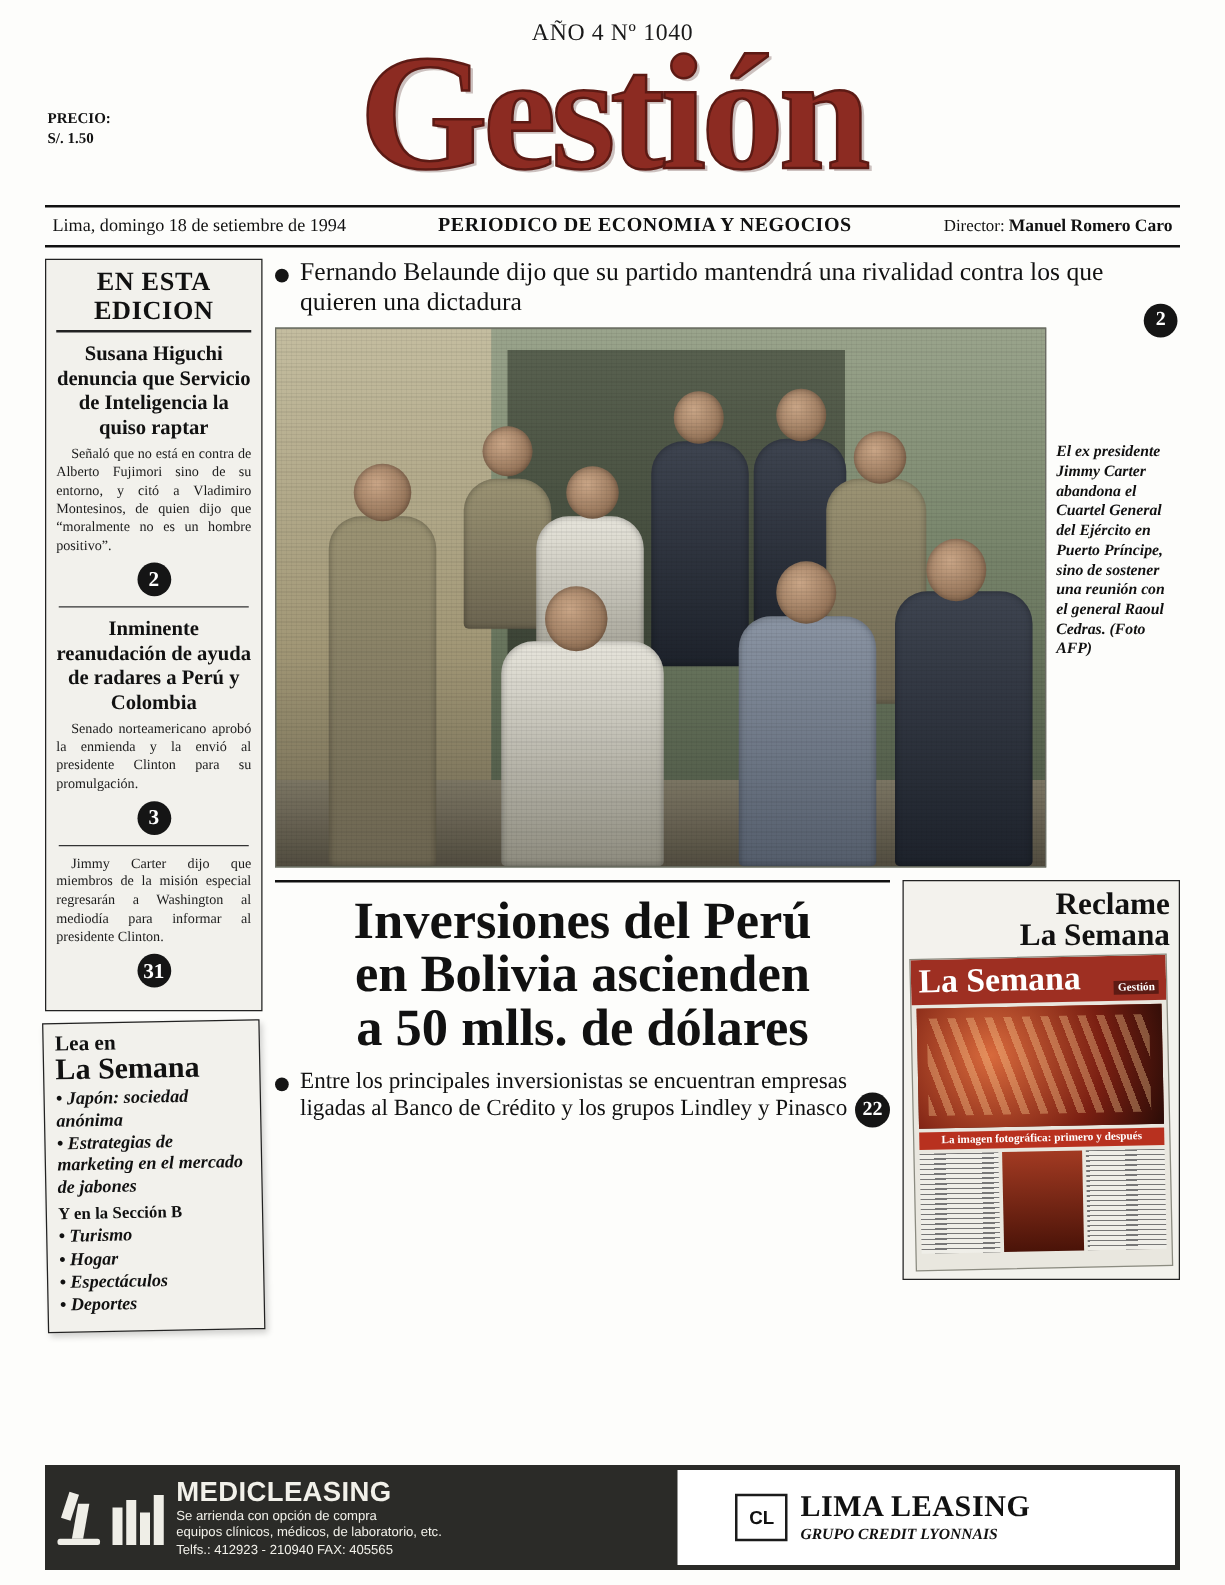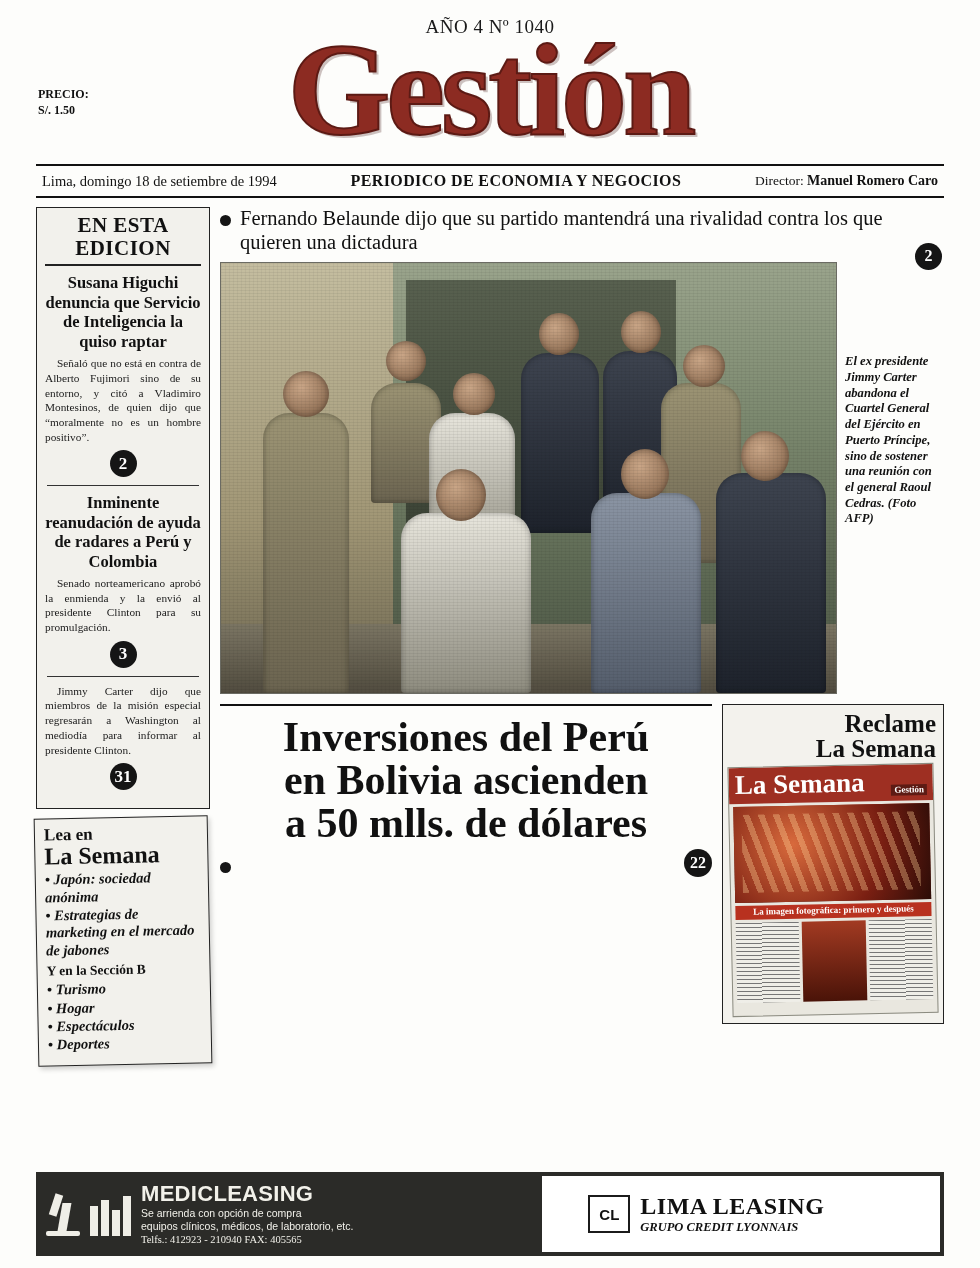--- a/index.html
+++ b/index.html
@@ -450,21 +450,21 @@
     flex: 0 0 auto;
   }
   .ad-text { line-height: 1.18; }
   .ad-title {
     font-family: "Liberation Sans", sans-serif;
     font-weight: bold;
     font-size: 22px;
     letter-spacing: .3px;
   }
   .ad-sub { font-size: 10.5px; font-family: "Liberation Sans", sans-serif; }
-  .ad-phone { font-size: 10.5px; font-family: Liberation Serif, serif; margin-top:2px;}
+  .ad-phone { font-size: 10.5px; font-family: Liberation Sans, sans-serif; margin-top:2px;}
   .ad-right {
     flex: 1 1 auto;
     background: #fff;
     margin: 4px 4px 4px 0;
     display: flex;
     align-items: center;
     gap: 10px;
     padding-left: 10px;
   }
   .cl-logo {
@@ -610,20 +610,21 @@
 
       <div class="lower-row">
         <div class="lower-main">
           <div class="headline2">
             <div>Inversiones del Perú</div>
             <div>en Bolivia ascienden</div>
             <div>a 50 mlls. de dólares</div>
           </div>
           <div class="bullet2">
             <span class="dot"></span>
+            <span>Entre los principales inversionistas se encuentran empresas ligadas al Banco de Crédito y los grupos Lindley y Pinasco</span>
             <span class="badge-inline">22</span>
           </div>
         </div>
 
         <div class="reclame">
           <div class="reclame-head">
             <div>Reclame</div>
             <div>La Semana</div>
           </div>
           <div class="mini-cover">

